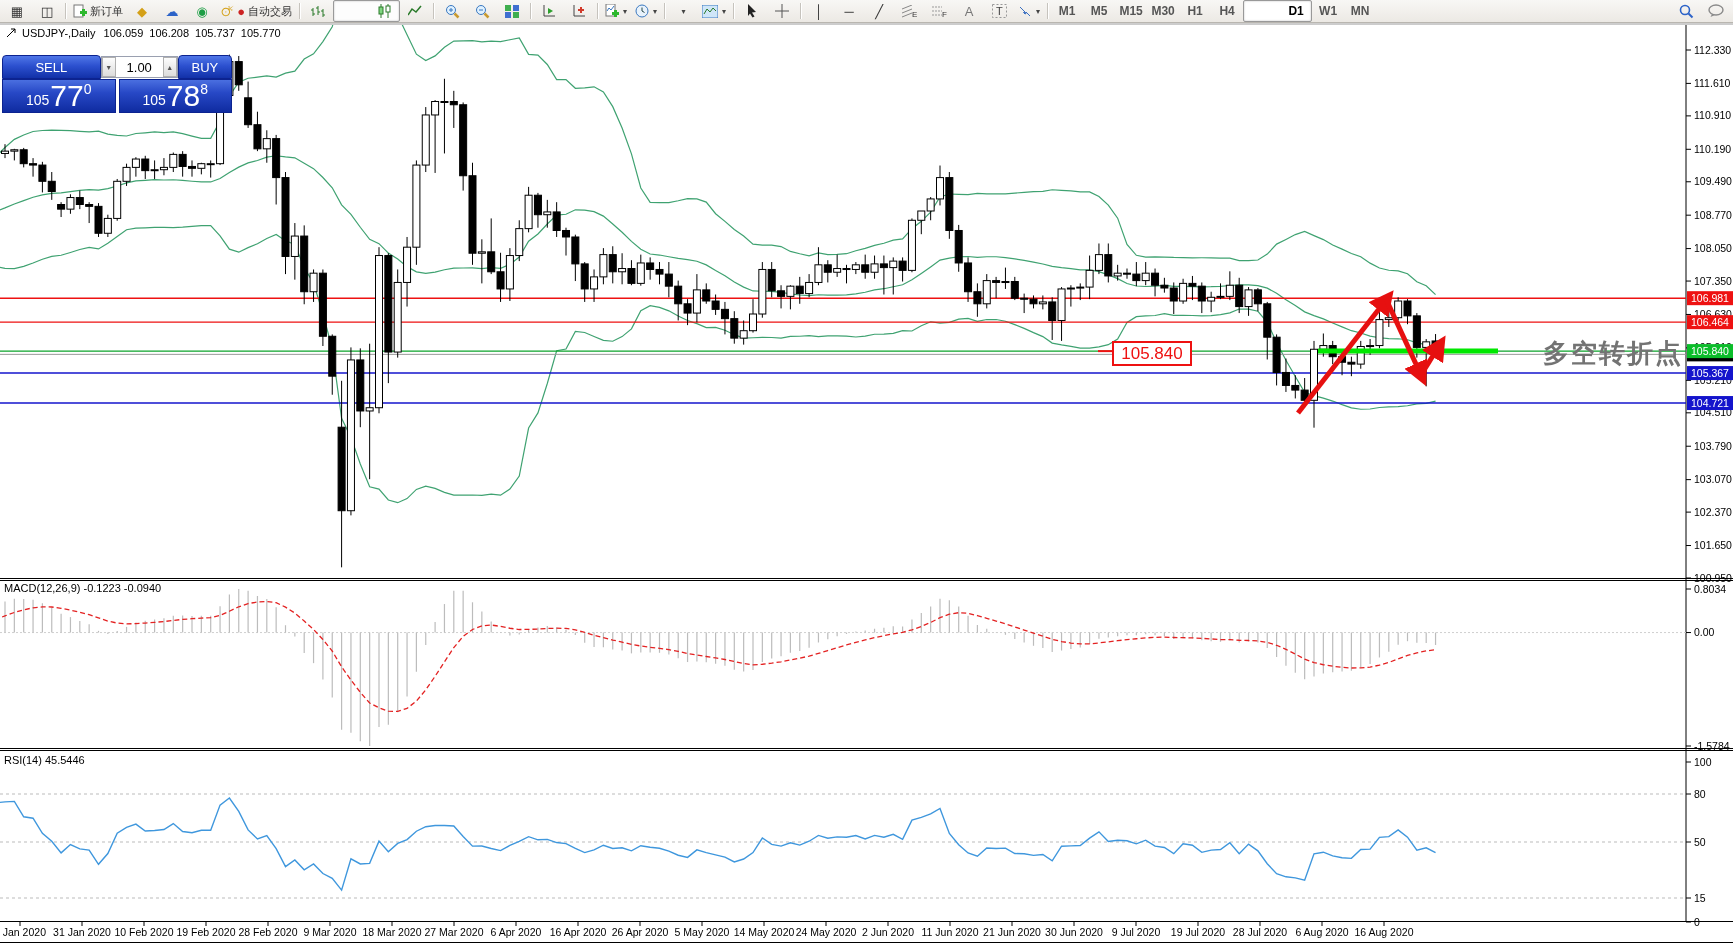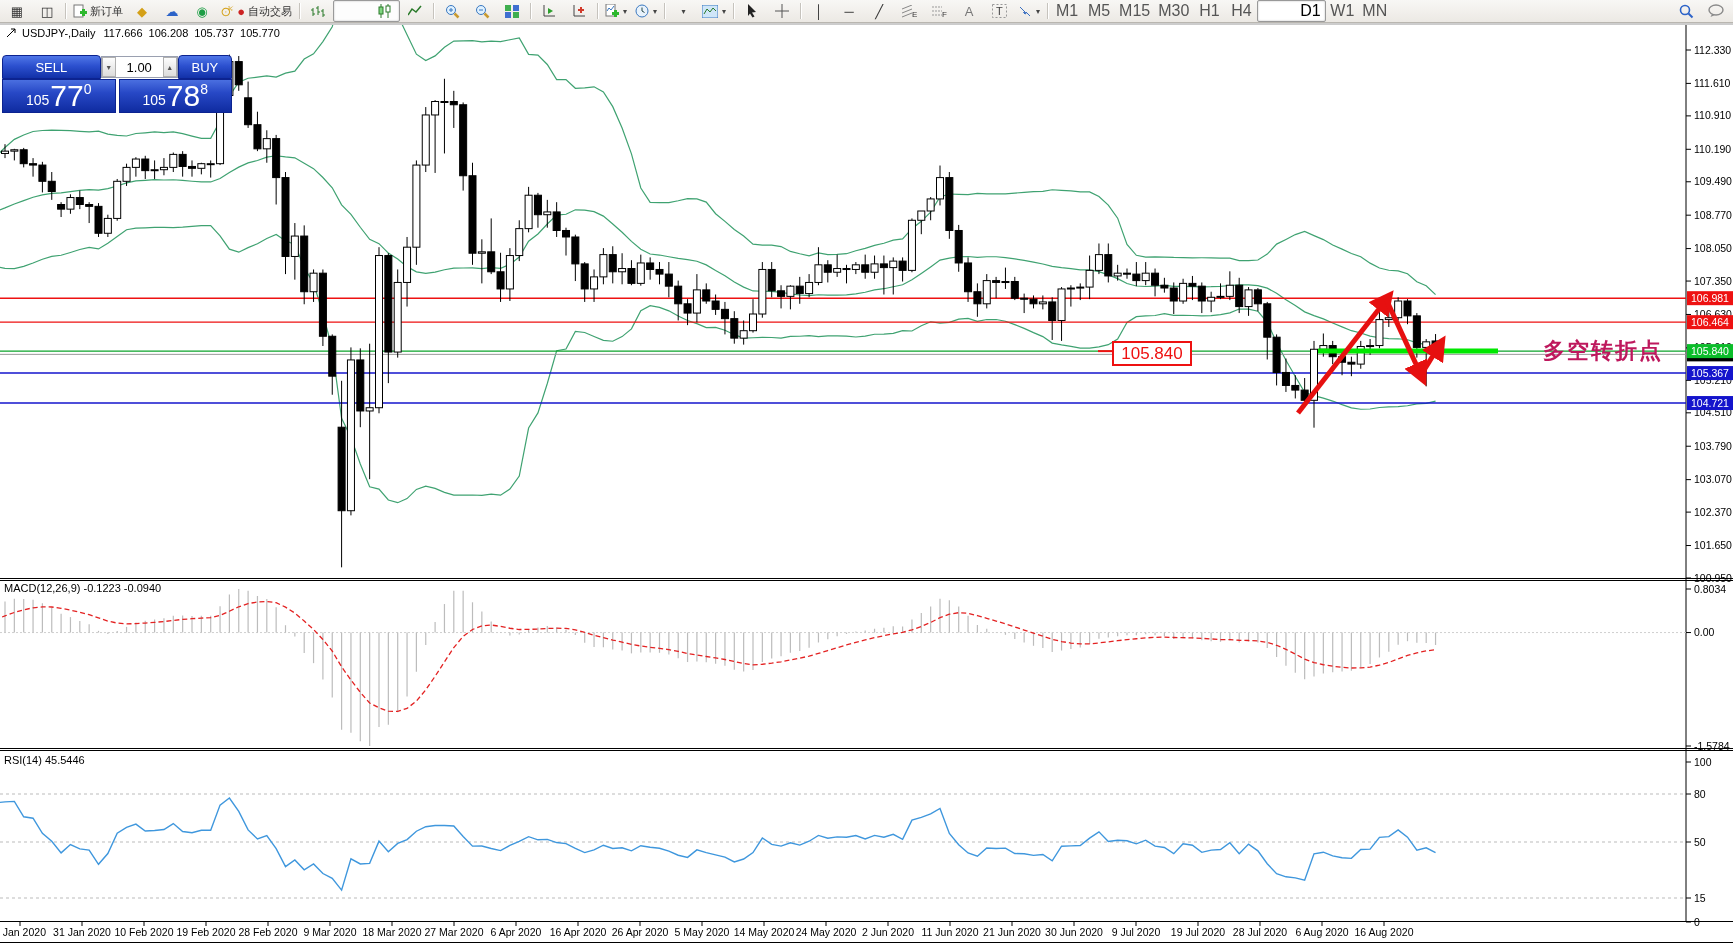--- a/index.html
+++ b/index.html
@@ -5,21 +5,21 @@
   html,body{margin:0;padding:0;background:#fff;width:1733px;height:943px;overflow:hidden;
     font-family:"Liberation Sans","DejaVu Sans",sans-serif;-webkit-font-smoothing:antialiased;}
   
   .toolbar{height:22px;background:linear-gradient(#f8f7f5,#ece9e4);border-bottom:1px solid #b9b6b0;
     display:flex;align-items:center;padding:0 2px;font-size:11px;color:#333;}
   .tbtn{height:20px;min-width:22px;display:flex;align-items:center;justify-content:center;
     gap:3px;padding:0 3px;border:1px solid transparent;border-radius:2px;cursor:default;white-space:nowrap;}
   .tbtn.active{background:#fdfdfd;border-color:#9a9a9a;box-shadow:inset 0 0 2px #bbb;padding-left:40px;}
   .tsep{width:1px;height:16px;background:#c6c3bd;margin:0 3px;box-shadow:1px 0 0 #fff;}
   .caret{font-size:8px;color:#444;margin-left:1px;}
-  .tf{min-width:24px;justify-content:center;color:#555;font-size:16px;}
+  .tf{min-width:24px;justify-content:center;color:#555;font-size:12px;font-weight:bold;}
   .tf.active{background:#fff;border-color:#999;color:#000;}
   .glyph{font-size:13px;line-height:1;}
   .gold{color:#d4a017;} .green{color:#1d9e45;} .blue{color:#2c63c8;} .red{color:#cc2222;}
   .spacer{flex:1;}
   
   .chart-region{position:relative;width:1733px;height:920px;background:#fff;}
   #chart-svg{position:absolute;left:0;top:0;}
   .ohlc-header{position:absolute;left:6px;top:4px;font-size:11px;color:#000;z-index:5;display:flex;gap:6px;align-items:center;}
   .ohlc-header .sym{margin-right:2px;}
   
@@ -35,21 +35,21 @@
   .vol input{width:47px;border:0;outline:0;text-align:center;font-size:13px;padding:0;}
   .ocp-row2{display:flex;height:34px;gap:3px;border-radius:12px;}
   .price-btn{flex:1;background:linear-gradient(#4a6fe0,#2748c6 40%,#0f2ba0);border:1px solid #0c2390;color:#fff;
     display:flex;align-items:flex-end;justify-content:center;cursor:pointer;padding-bottom:1px;}
   .price-btn .small{font-size:14px;line-height:1.4;margin-right:1px;}
   .price-btn .big{font-size:30px;line-height:1;font-weight:400;}
   .price-btn .sup{font-size:14px;line-height:1;align-self:flex-start;margin-top:2px;}
   
   .price-callout{position:absolute;left:1112px;top:318px;width:76px;height:21px;border:2px solid #ee1111;
     color:#ee1111;background:#fff;font-size:17px;display:flex;align-items:center;justify-content:center;z-index:4;}
-  .cn-note{position:absolute;left:1543px;top:313px;font-size:22px;font-weight:bold;color:#be185d;
+  .cn-note{position:absolute;left:1543px;top:313px;font-size:26px;font-weight:bold;color:#737373;
     letter-spacing:2px;z-index:4;white-space:nowrap;}
   svg text{font-family:"Liberation Sans","DejaVu Sans",sans-serif;}
 </style>
 </head>
 <body>
 
 <div class="toolbar">
   <div class="tbtn">
       <span class="glyph">▦</span>
     </div>
@@ -870,21 +870,21 @@
         <line x1="1384" y1="898.5" x2="1384" y2="903" stroke="#000"></line>
         <text x="1384" y="913" font-size="10.5" fill="#000" text-anchor="middle">16 Aug 2020</text>
       </g>
     </svg>
 
   <div class="ohlc-header">
     <svg width="10" height="10" viewBox="0 0 10 10">
         <path d="M1 9L9 1M9 1h-4M9 1v4" stroke="#000" fill="none"></path>
       </svg>
     <span class="sym">USDJPY-,Daily</span>
-    <span>117.666</span>
+    <span>106.059</span>
     <span>106.208</span>
     <span>105.737</span>
     <span>105.770</span>
   </div>
 
   <div class="ocp">
     <div class="ocp-row1">
       <div class="btn-blue sell-btn">SELL</div>
       <div class="vol">
         <div class="spin">▼</div>

